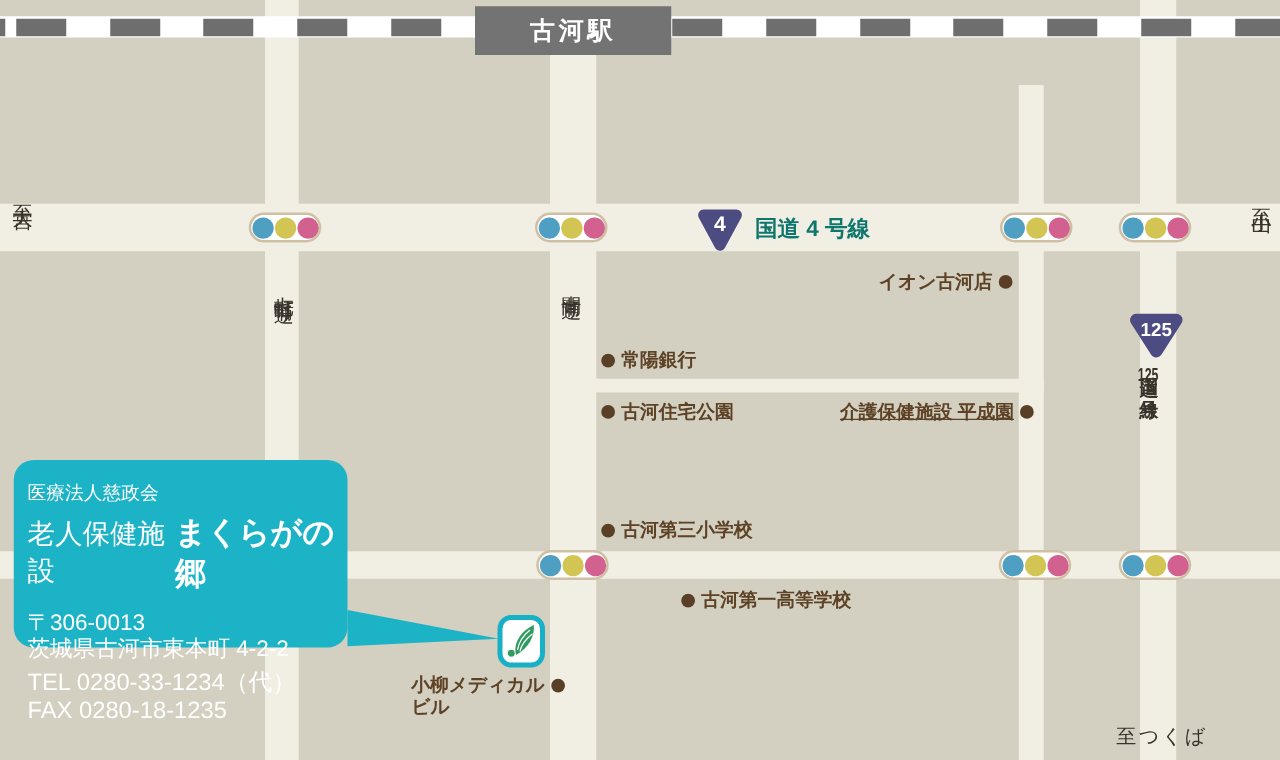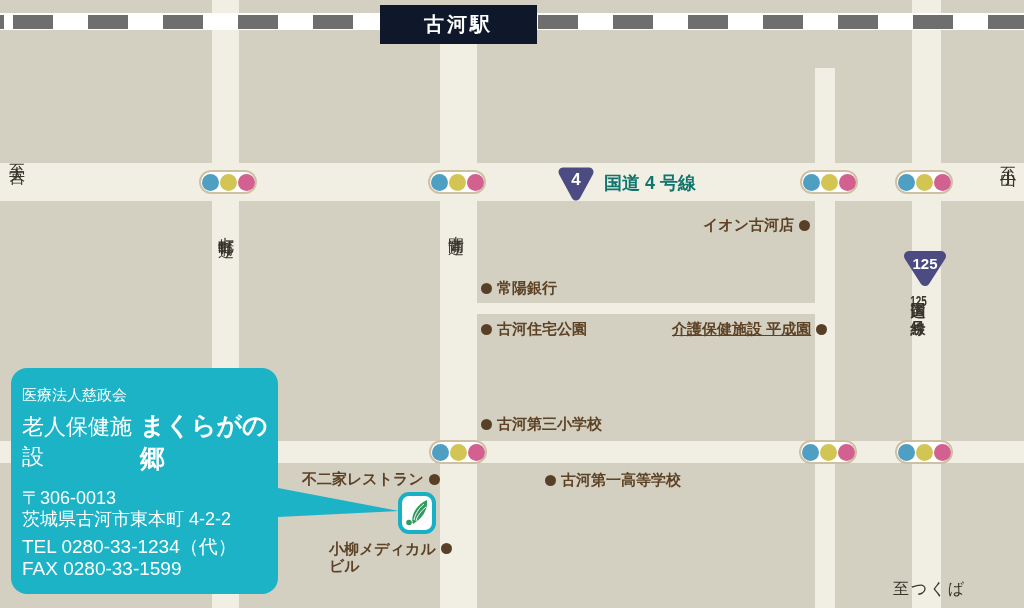--- a/index.html
+++ b/index.html
@@ -8,21 +8,21 @@
 
   .road{position:absolute;background:#f1efe4;}
 
   
   #railway{position:absolute;left:0;top:13px;width:1024px;height:17px;background:#ffffff;}
   #railway .dashes{position:absolute;left:0;right:0;top:1.5px;bottom:1.5px;
     background:repeating-linear-gradient(90deg,#6e6e6e 0 40px,rgba(0,0,0,0) 40px 75px);
     background-position:13px 0;}
 
   
-  #station{position:absolute;left:380px;top:5px;width:157px;height:39px;background:#0f172a;
+  #station{position:absolute;left:380px;top:5px;width:157px;height:39px;background:#737373;
     color:#fff;font-size:20px;font-weight:bold;letter-spacing:3px;
     display:flex;align-items:center;justify-content:center;}
 
   
   .tl{position:absolute;width:58px;height:24px;border-radius:13px;background:#fff;
     border:2px solid #cfc0a4;display:flex;align-items:center;justify-content:center;gap:1px;box-sizing:border-box;}
   .tl i{width:17px;height:17px;border-radius:50%;display:block;}
   .tl .b{background:#4f9fc2;} .tl .y{background:#d3c554;} .tl .p{background:#d2618f;}
 
   
@@ -37,21 +37,21 @@
   .vtext .tcy{text-combine-upright:all;}
 
   
   .lm{position:absolute;display:inline-flex;align-items:center;gap:5px;
     color:#5d4226;font-size:15px;font-weight:bold;white-space:nowrap;}
   .dot{width:11px;height:11px;border-radius:50%;background:#5a3f27;flex:0 0 auto;}
   .lm2{position:absolute;color:#5d4226;font-size:15px;font-weight:bold;text-align:left;line-height:17px;margin-left:17px;}
   .lm2 .row{display:inline-flex;align-items:center;gap:5px;}
 
   
-  #infobox{position:absolute;left:11px;top:368px;width:267px;height:226px;background:#1cb3c6;
+  #infobox{position:absolute;left:11px;top:368px;width:267px;height:150px;background:#1cb3c6;
     border-radius:16px;color:#fff;box-sizing:border-box;padding:18px 10px 0 11px;}
   #infobox .org{font-size:15px;line-height:18px;}
   #infobox .nameline{margin-top:5px;display:flex;align-items:baseline;gap:7px;}
   #infobox .type{font-size:22px;}
   #infobox .name{font-size:25px;font-weight:bold;}
   #infobox .postal{font-size:18px;margin-top:13px;line-height:21px;}
   #infobox .addr{font-size:18px;line-height:21px;}
   #infobox .tel{font-size:19px;margin-top:6px;line-height:22px;}
   #infobox .fax{font-size:19px;line-height:22px;}
 
@@ -155,24 +155,20 @@
       <span>古河住宅公園</span>
   </div>
   <div class="lm" style="left:672px;top:320px;text-decoration:underline;">
     <span>介護保健施設 平成園</span>
       <span class="dot"></span>
   </div>
   <div class="lm" style="left:481px;top:415px;">
     <span class="dot"></span>
       <span>古河第三小学校</span>
   </div>
-  <div class="lm" style="left:302px;top:470px;">
-    <span>不二家レストラン</span>
-      <span class="dot"></span>
-  </div>
   <div class="lm" style="left:545px;top:471px;">
     <span class="dot"></span>
       <span>古河第一高等学校</span>
   </div>
   <div class="lm2" style="left:312px;top:540px;width:127px;">
     <span class="row">
         <span>小柳メディカル</span>
         <span class="dot"></span>
       </span><br>
     <span style="margin-right:16px;">ビル</span>
@@ -184,21 +180,21 @@
 
   <div id="infobox">
     <div class="org">医療法人慈政会</div>
     <div class="nameline">
       <span class="type">老人保健施設</span>
       <span class="name">まくらがの郷</span>
     </div>
     <div class="postal">〒306-0013</div>
     <div class="addr">茨城県古河市東本町 4-2-2</div>
     <div class="tel">TEL 0280-33-1234（代）</div>
-    <div class="fax">FAX 0280-33-1599</div>
+    <div class="fax">FAX 0280-18-1235</div>
   </div>
 
   <div id="marker">
     <svg width="26" height="30" viewBox="0 0 26 30">
       <path d="M23 2 C24 11 19 20 9 26 C6.5 20 10 8 23 2 Z" fill="#2f9b5f"></path>
       <path d="M20 6 C15 10 11 16 10 22" stroke="#ffffff" stroke-width="1" fill="none"></path>
       <path d="M22 9 C17 13 13 18 12 23" stroke="#ffffff" stroke-width="1" fill="none"></path>
       <circle cx="5" cy="24.5" r="2.8" fill="#2f9b5f"></circle>
     </svg>
   </div>

